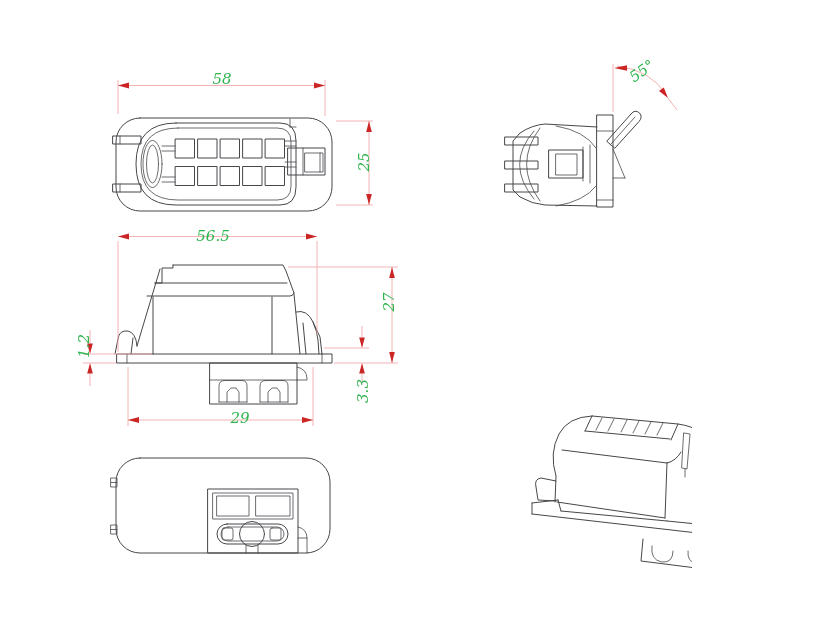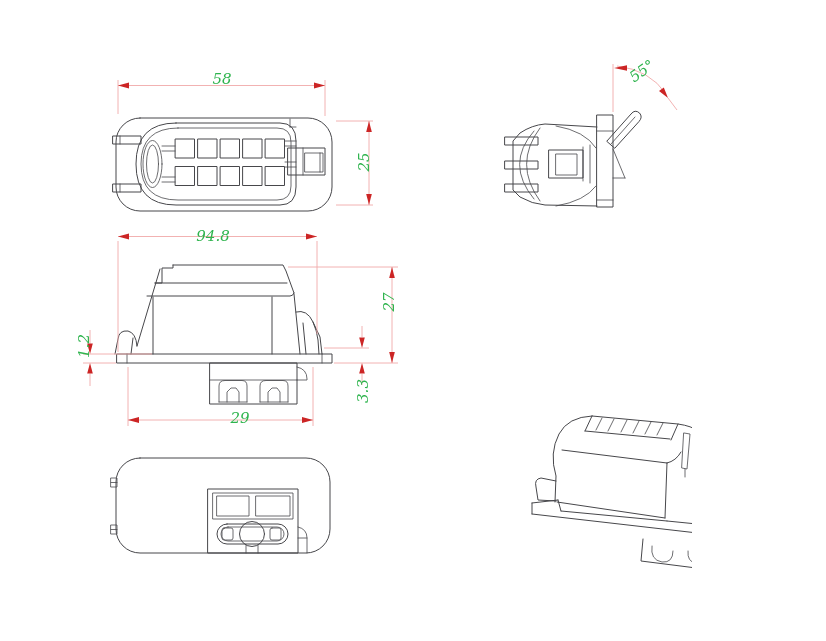--- a/index.html
+++ b/index.html
@@ -191,20 +191,20 @@
       <path class="pl thin" d="M652 546 Q650 560 662 562 Q673 563 673 551 M688 551 Q687 562 696 563 Q704 564 704 555"></path>
       <path class="pl thin" d="M712 520 L719 521 L716 567 L709 566 Z"></path>
     </g>
   </g>
 </svg>
 
 <div>
   <span class="dim-label" style="left:222px;top:79px">58</span>
   <span class="dim-label rot90" style="left:364px;top:162px">25</span>
   <span class="dim-label rot35" style="left:642px;top:71px">55°</span>
-  <span class="dim-label" style="left:213px;top:236px">94.8</span>
+  <span class="dim-label" style="left:213px;top:236px">56.5</span>
   <span class="dim-label rot90" style="left:389px;top:302px">27</span>
   <span class="dim-label rot90" style="left:363px;top:391px">3.3</span>
   <span class="dim-label rot90" style="left:84px;top:346px">1.2</span>
   <span class="dim-label" style="left:240px;top:418px">29</span>
 </div>
 
 </div>
 
 </body></html>

